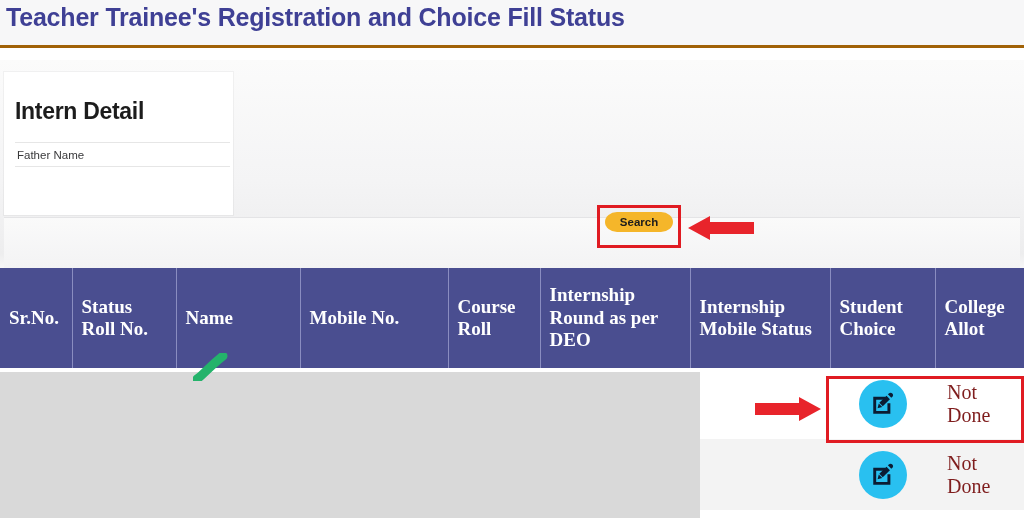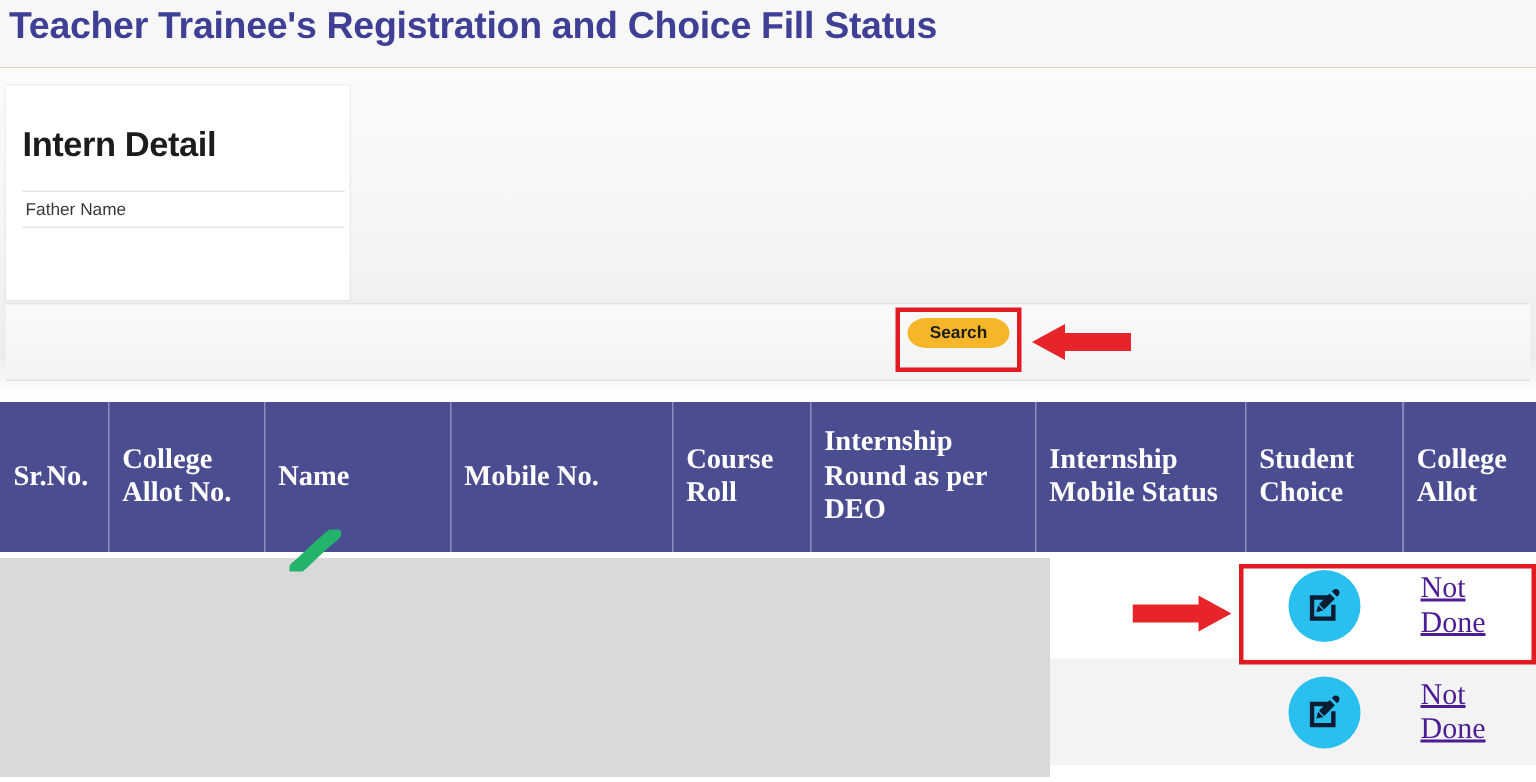--- a/index.html
+++ b/index.html
@@ -34,21 +34,21 @@
     color: #3f4095;
     letter-spacing: -0.2px;
     white-space: nowrap;
     font-family: "Liberation Sans", sans-serif;
   }
 
   
   .form-region {
     position: absolute;
     left: 0;
-    top: 45px;
+    top: 60px;
     width: 1024px;
     height: 220px;
     background: linear-gradient(180deg,#fbfbfb 0%,#f4f4f5 55%, #ededee 88%, #ffffff 100%);
   }
 
   .intern-card {
     position: absolute;
     left: 4px;
     top: 12px;
     width: 229px;
@@ -200,24 +200,23 @@
     width: 700px;
     height: 146px;
     background: #d9d9d9;
     z-index: 4;
   }
 
   .status-cell { text-align: left; padding-left: 12px !important; }
   .status-text {
     font-family: "Liberation Serif", serif;
     font-size: 20px;
-    color: #4c1d95;
+    color: #7f1d1d;
     line-height: 1.12;
     display: inline-block;
-    text-decoration: underline;
   }
 
   .edit-btn {
     width: 48px;
     height: 48px;
     border-radius: 50%;
     background: #29c0f0;
     border: none;
     display: block;
     margin: 0 auto;
@@ -275,21 +274,21 @@
       <col style="width:148px">
         <col style="width:92px">
         <col style="width:150px">
       <col style="width:140px">
         <col style="width:105px">
         <col style="width:89px">
     </colgroup>
     <thead>
       <tr>
         <th>Sr.No.</th>
-        <th>College Allot No.</th>
+        <th>Status Roll No.</th>
         <th>Name</th>
         <th>Mobile No.</th>
         <th>Course Roll</th>
         <th>Internship Round as per DEO</th>
         <th>Internship Mobile Status</th>
         <th>Student Choice</th>
         <th>College Allot</th>
       </tr>
     </thead>
     <tbody>

